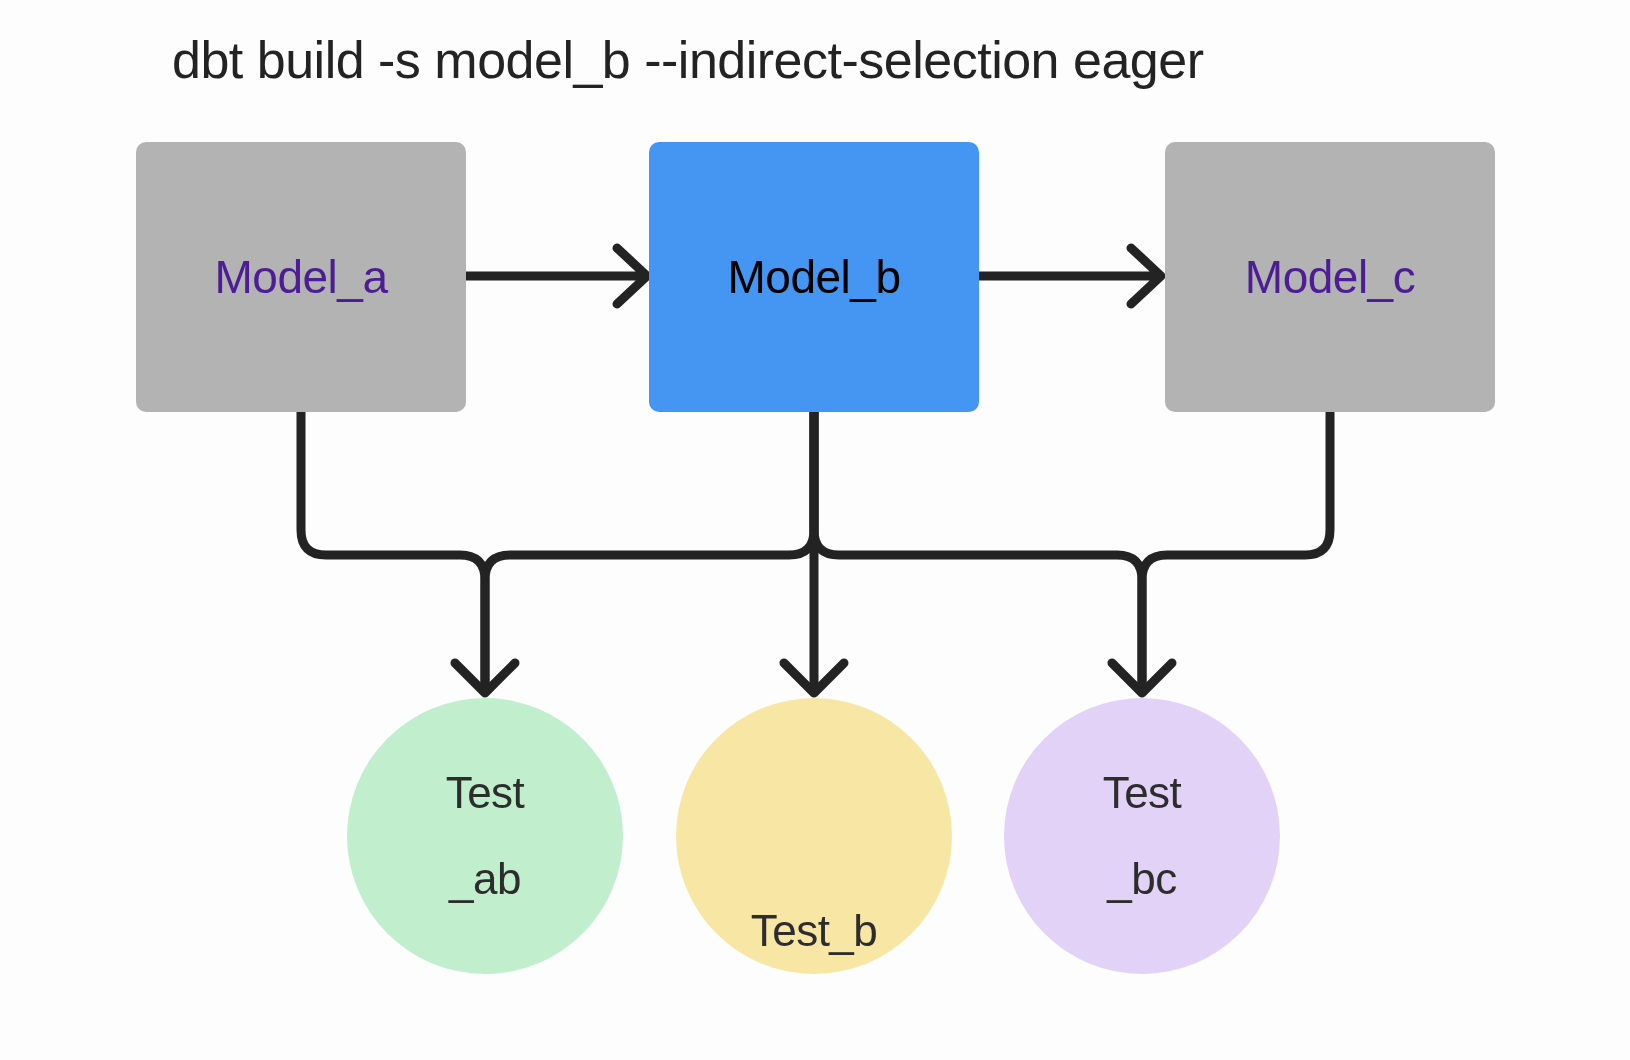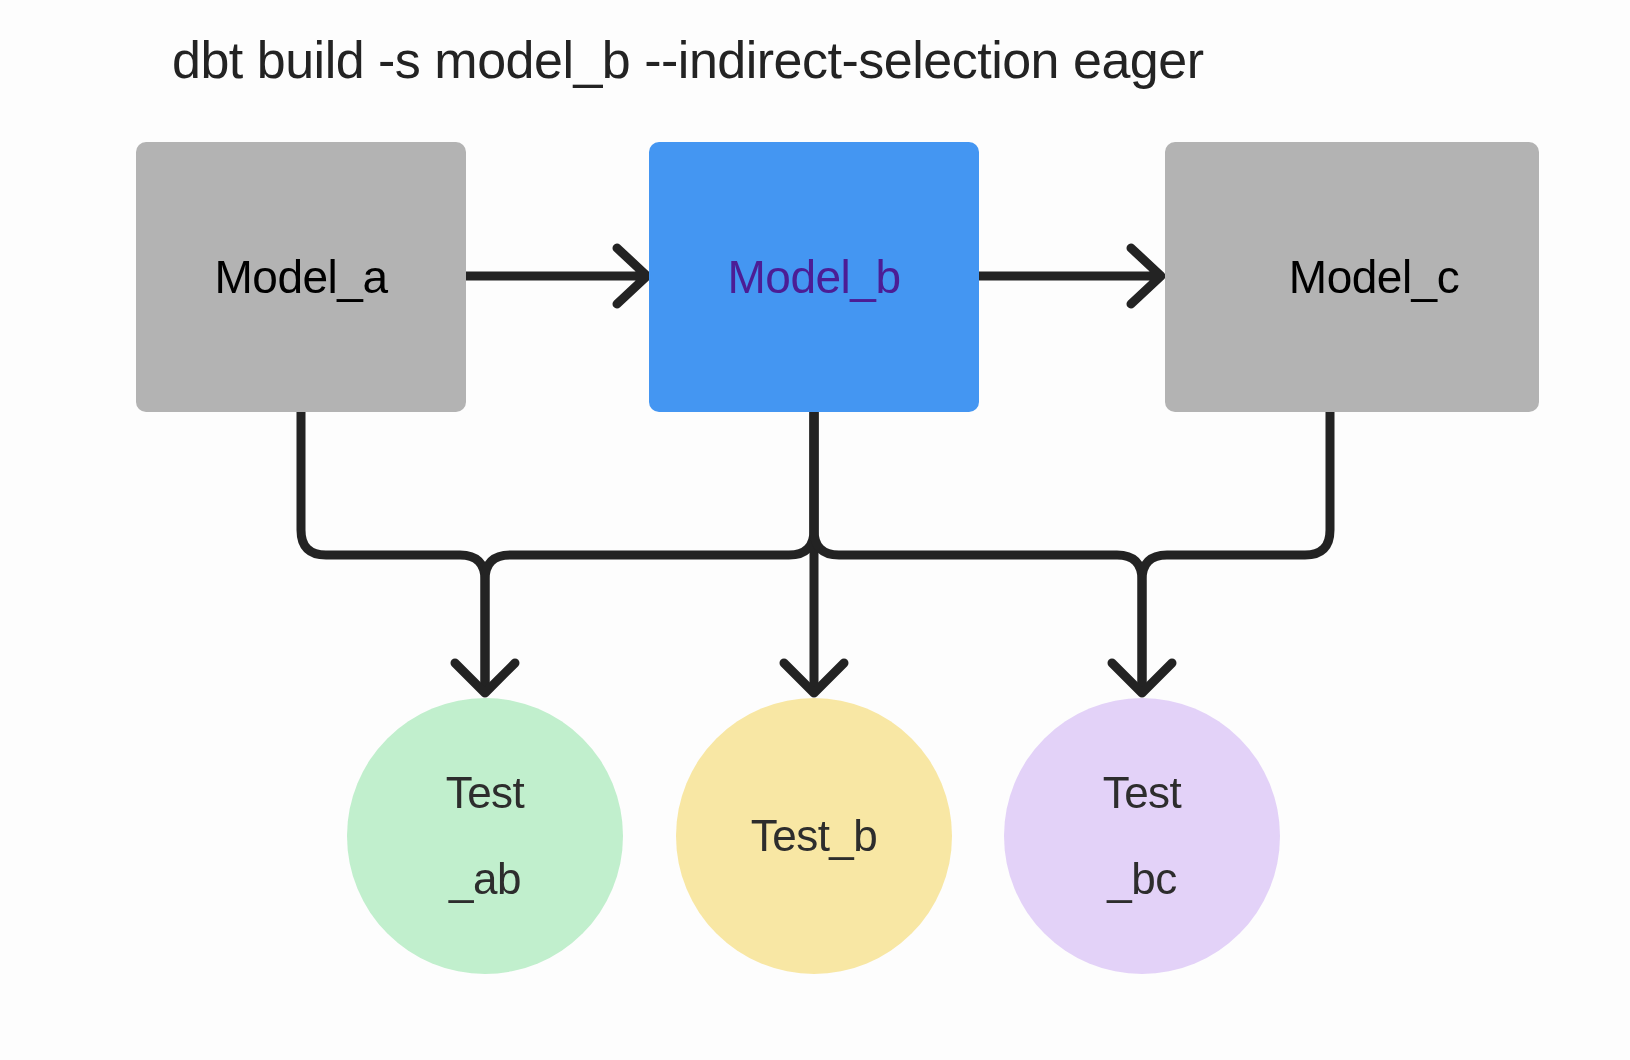--- a/index.html
+++ b/index.html
@@ -45,48 +45,48 @@
     position: absolute;
     top: 142px;
     width: 330px;
     height: 270px;
     border-radius: 10px;
     display: flex;
     align-items: center;
     justify-content: center;
     font-size: 46px;
     letter-spacing: -0.5px;
-    color: #000000;
+    color: #4c1d95;
     background: #b3b3b3;
   }
   .model-box.selected {
     background: #4496f2;
-    color: #4c1d95;
+    color: #000000;
   }
   .model-a { left: 124px; }
   .model-b { left: 637px; }
-  .model-c { left: 1153px; padding-left: 44px; }
+  .model-c { left: 1153px; }
   .test-circle {
     position: absolute;
     top: 698px;
     width: 276px;
     height: 276px;
     border-radius: 50%;
     display: flex;
     align-items: center;
     justify-content: center;
     text-align: center;
     font-size: 44px;
     line-height: 86px;
     letter-spacing: -0.5px;
     color: #2d2d2d;
     white-space: pre-line;
   }
   .test-ab { left: 335px; background: #c1efcd; }
-  .test-b  { left: 664px; background: #f8e7a4; }
+  .test-b  { left: 664px; background: #f8e7a4; align-items: flex-end; }
   .test-bc { left: 992px; background: #e3d2f8; }
 </style>
 </head>
 <body>
 
 <div class="canvas">
 
   <div class="title">dbt build -s model_b --indirect-selection eager</div>
 
   <svg class="connectors" width="1630" height="1060" viewBox="0 0 1630 1060" aria-hidden="true">

